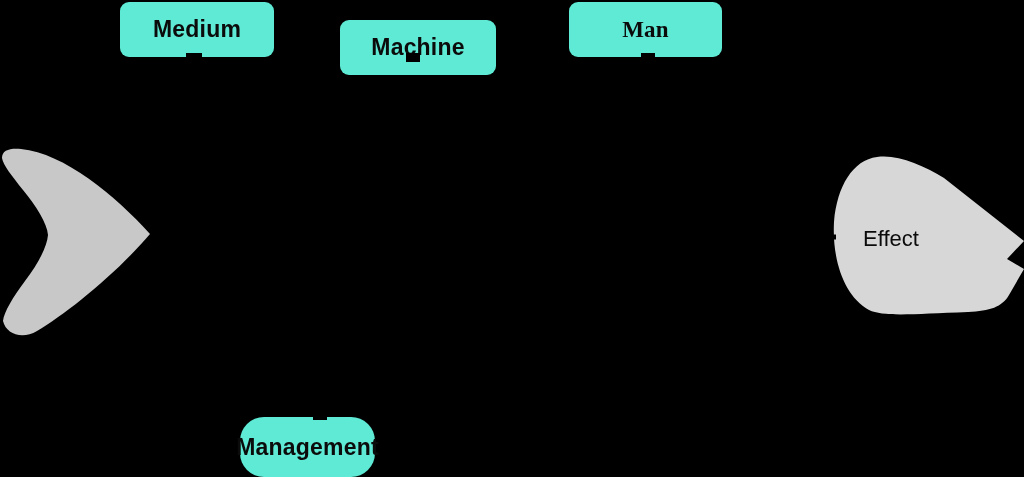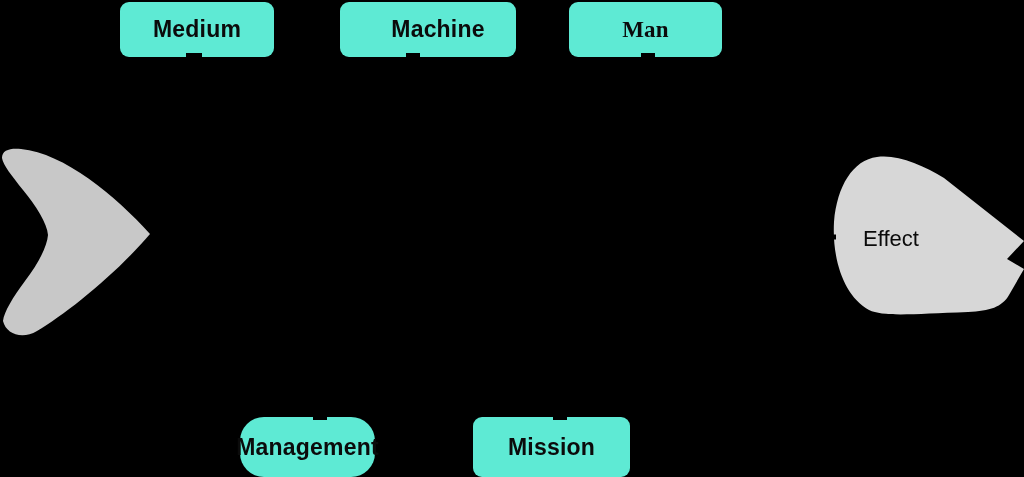--- a/index.html
+++ b/index.html
@@ -37,21 +37,21 @@
     letter-spacing: 0.2px;
     white-space: nowrap;
   }
   .bone-notch {
     position: absolute;
     background: #000000;
     z-index: 3;
   }
   
   #box-medium     { left: 120px; top: 2px;   width: 154px; height: 55px; }
-  #box-machine    { left: 340px; top: 2px;   width: 156px; height: 55px; padding-left: 20px; }
+  #box-machine    { left: 340px; top: 20px;   width: 156px; height: 55px; }
   #box-man        { left: 569px; top: 2px;   width: 153px; height: 55px; font-family: Liberation Serif, serif; }
   #box-management { left: 240px; top: 417px; width: 135px; height: 60px; border-radius: 24px; }
   #box-mission    { left: 473px; top: 417px; width: 157px; height: 60px; }
   
   #notch-medium     { left: 186px; top: 53px;  width: 16px; height: 9px; }
   #notch-machine    { left: 406px; top: 53px;  width: 14px; height: 9px; }
   #notch-man        { left: 641px; top: 53px;  width: 14px; height: 9px; }
   #notch-management { left: 313px; top: 412px; width: 14px; height: 8px; }
   #notch-mission    { left: 553px; top: 412px; width: 14px; height: 8px; }
   #effect-label {
@@ -108,23 +108,20 @@
   <div class="category-box" id="box-machine">
     <span class="category-label">Machine</span>
   </div>
   <div class="category-box" id="box-man">
     <span class="category-label">Man</span>
   </div>
 
   <div class="category-box" id="box-management">
     <span class="category-label">Management</span>
   </div>
-  <div class="category-box" id="box-mission">
-    <span class="category-label">Mission</span>
-  </div>
 
   <div class="bone-notch" id="notch-medium"></div>
   <div class="bone-notch" id="notch-machine"></div>
   <div class="bone-notch" id="notch-man"></div>
   <div class="bone-notch" id="notch-management"></div>
   <div class="bone-notch" id="notch-mission"></div>
 
   <div id="effect-label">Effect</div>
 
 </div>

